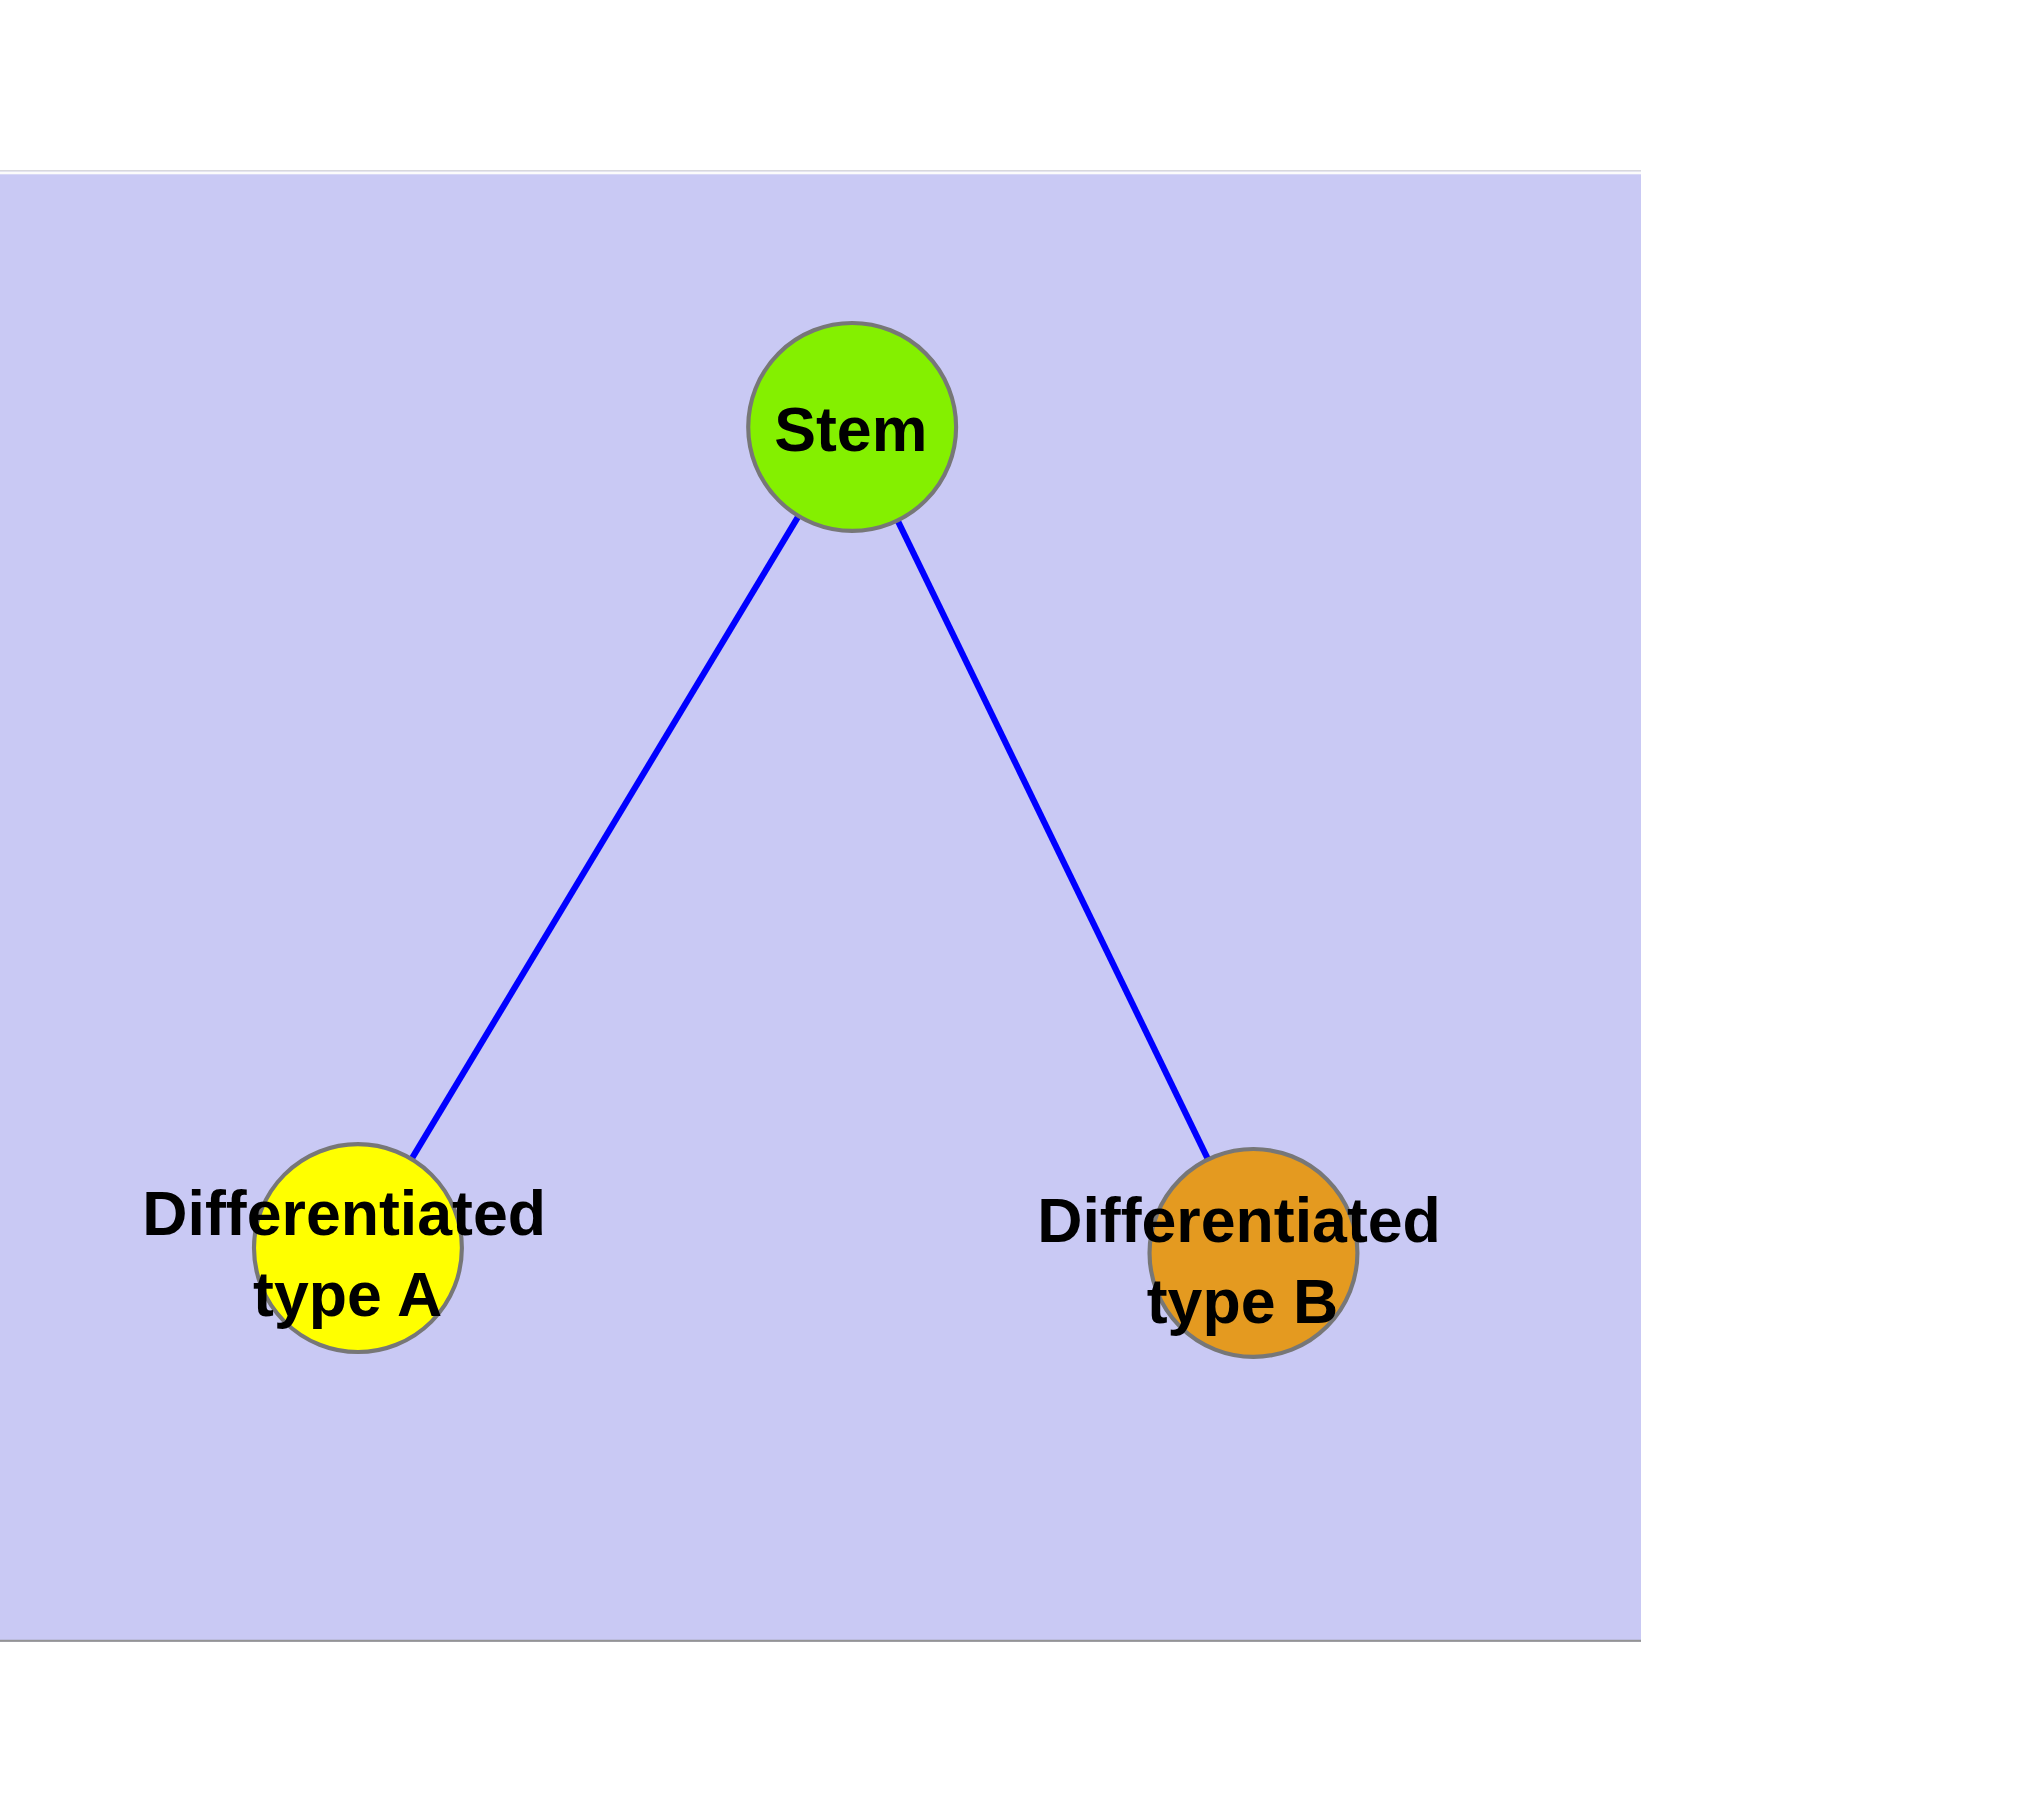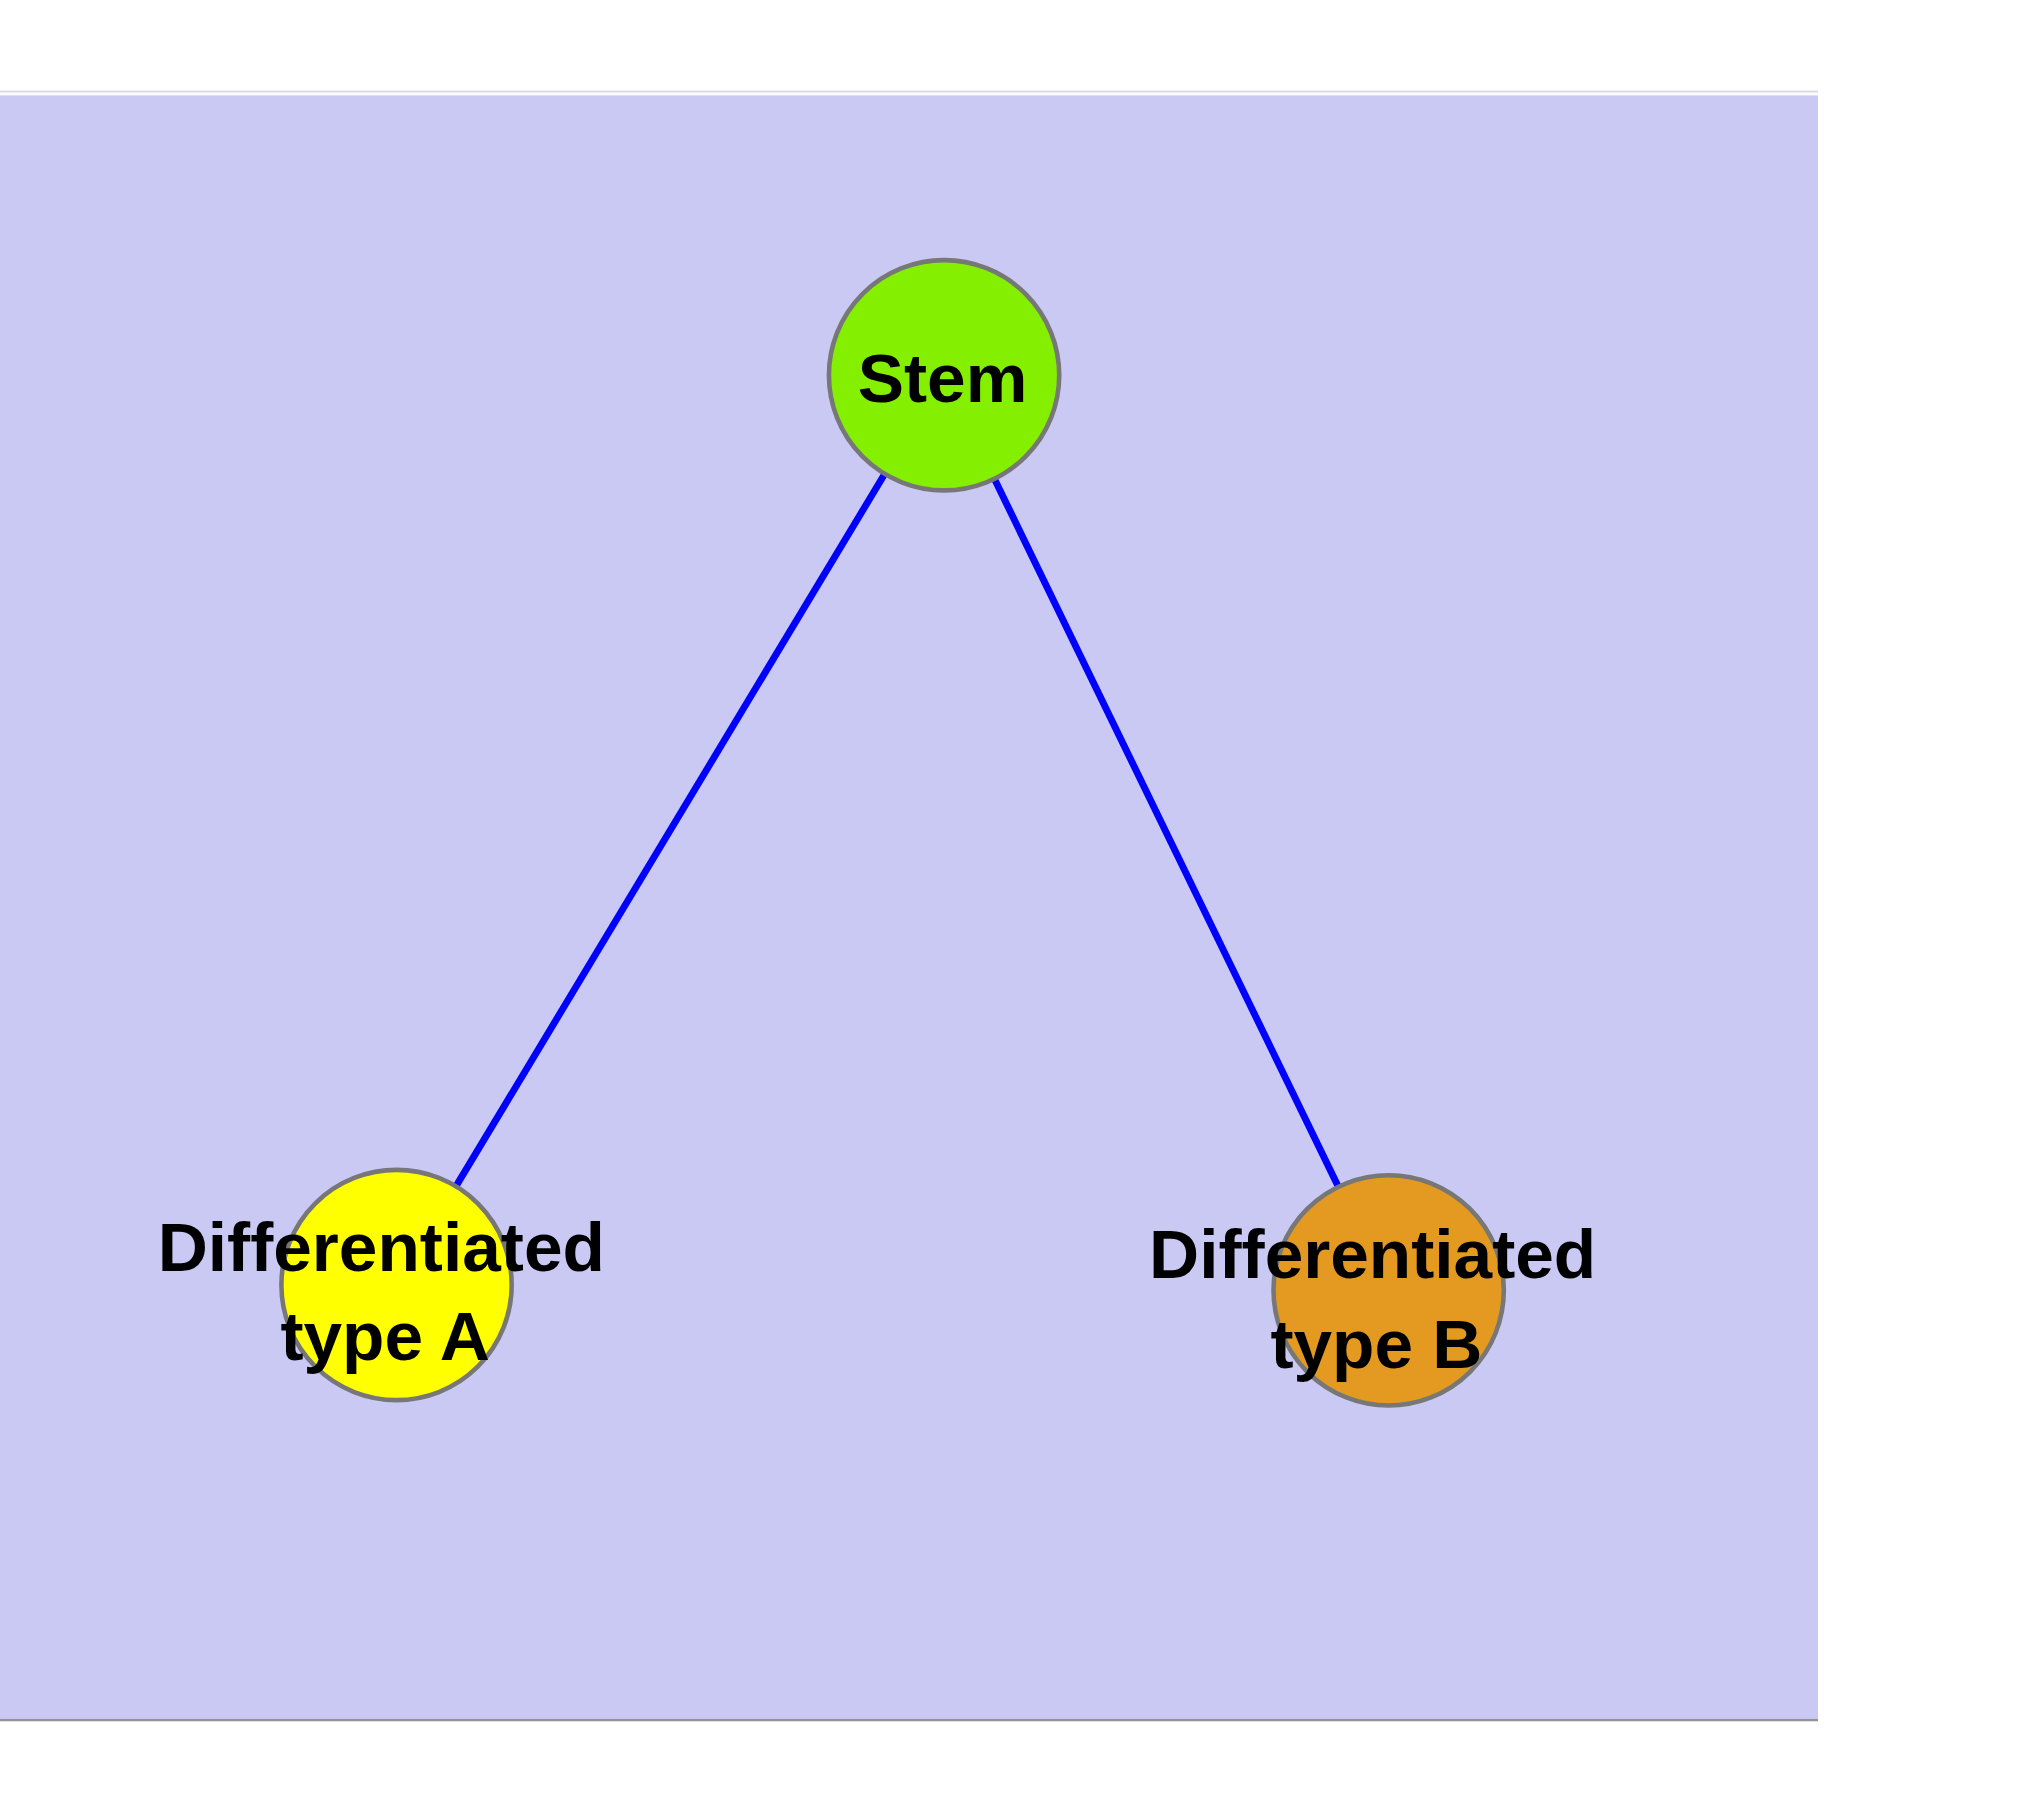--- a/index.html
+++ b/index.html
@@ -2,21 +2,21 @@
 <html style="font-size:13.6px"><head>
 <meta charset="utf-8">
 <style>
   html, body {
     margin: 0;
     padding: 0;
     background: #ffffff;
   }
   .canvas {
     position: relative;
-    width: 1818px;
+    width: 1641px;
     height: 1812px;
     overflow: hidden;
   }
   .canvas svg {
     display: block;
     width: 100%;
     height: 100%;
   }
   .edge {
     stroke-width: 9;

